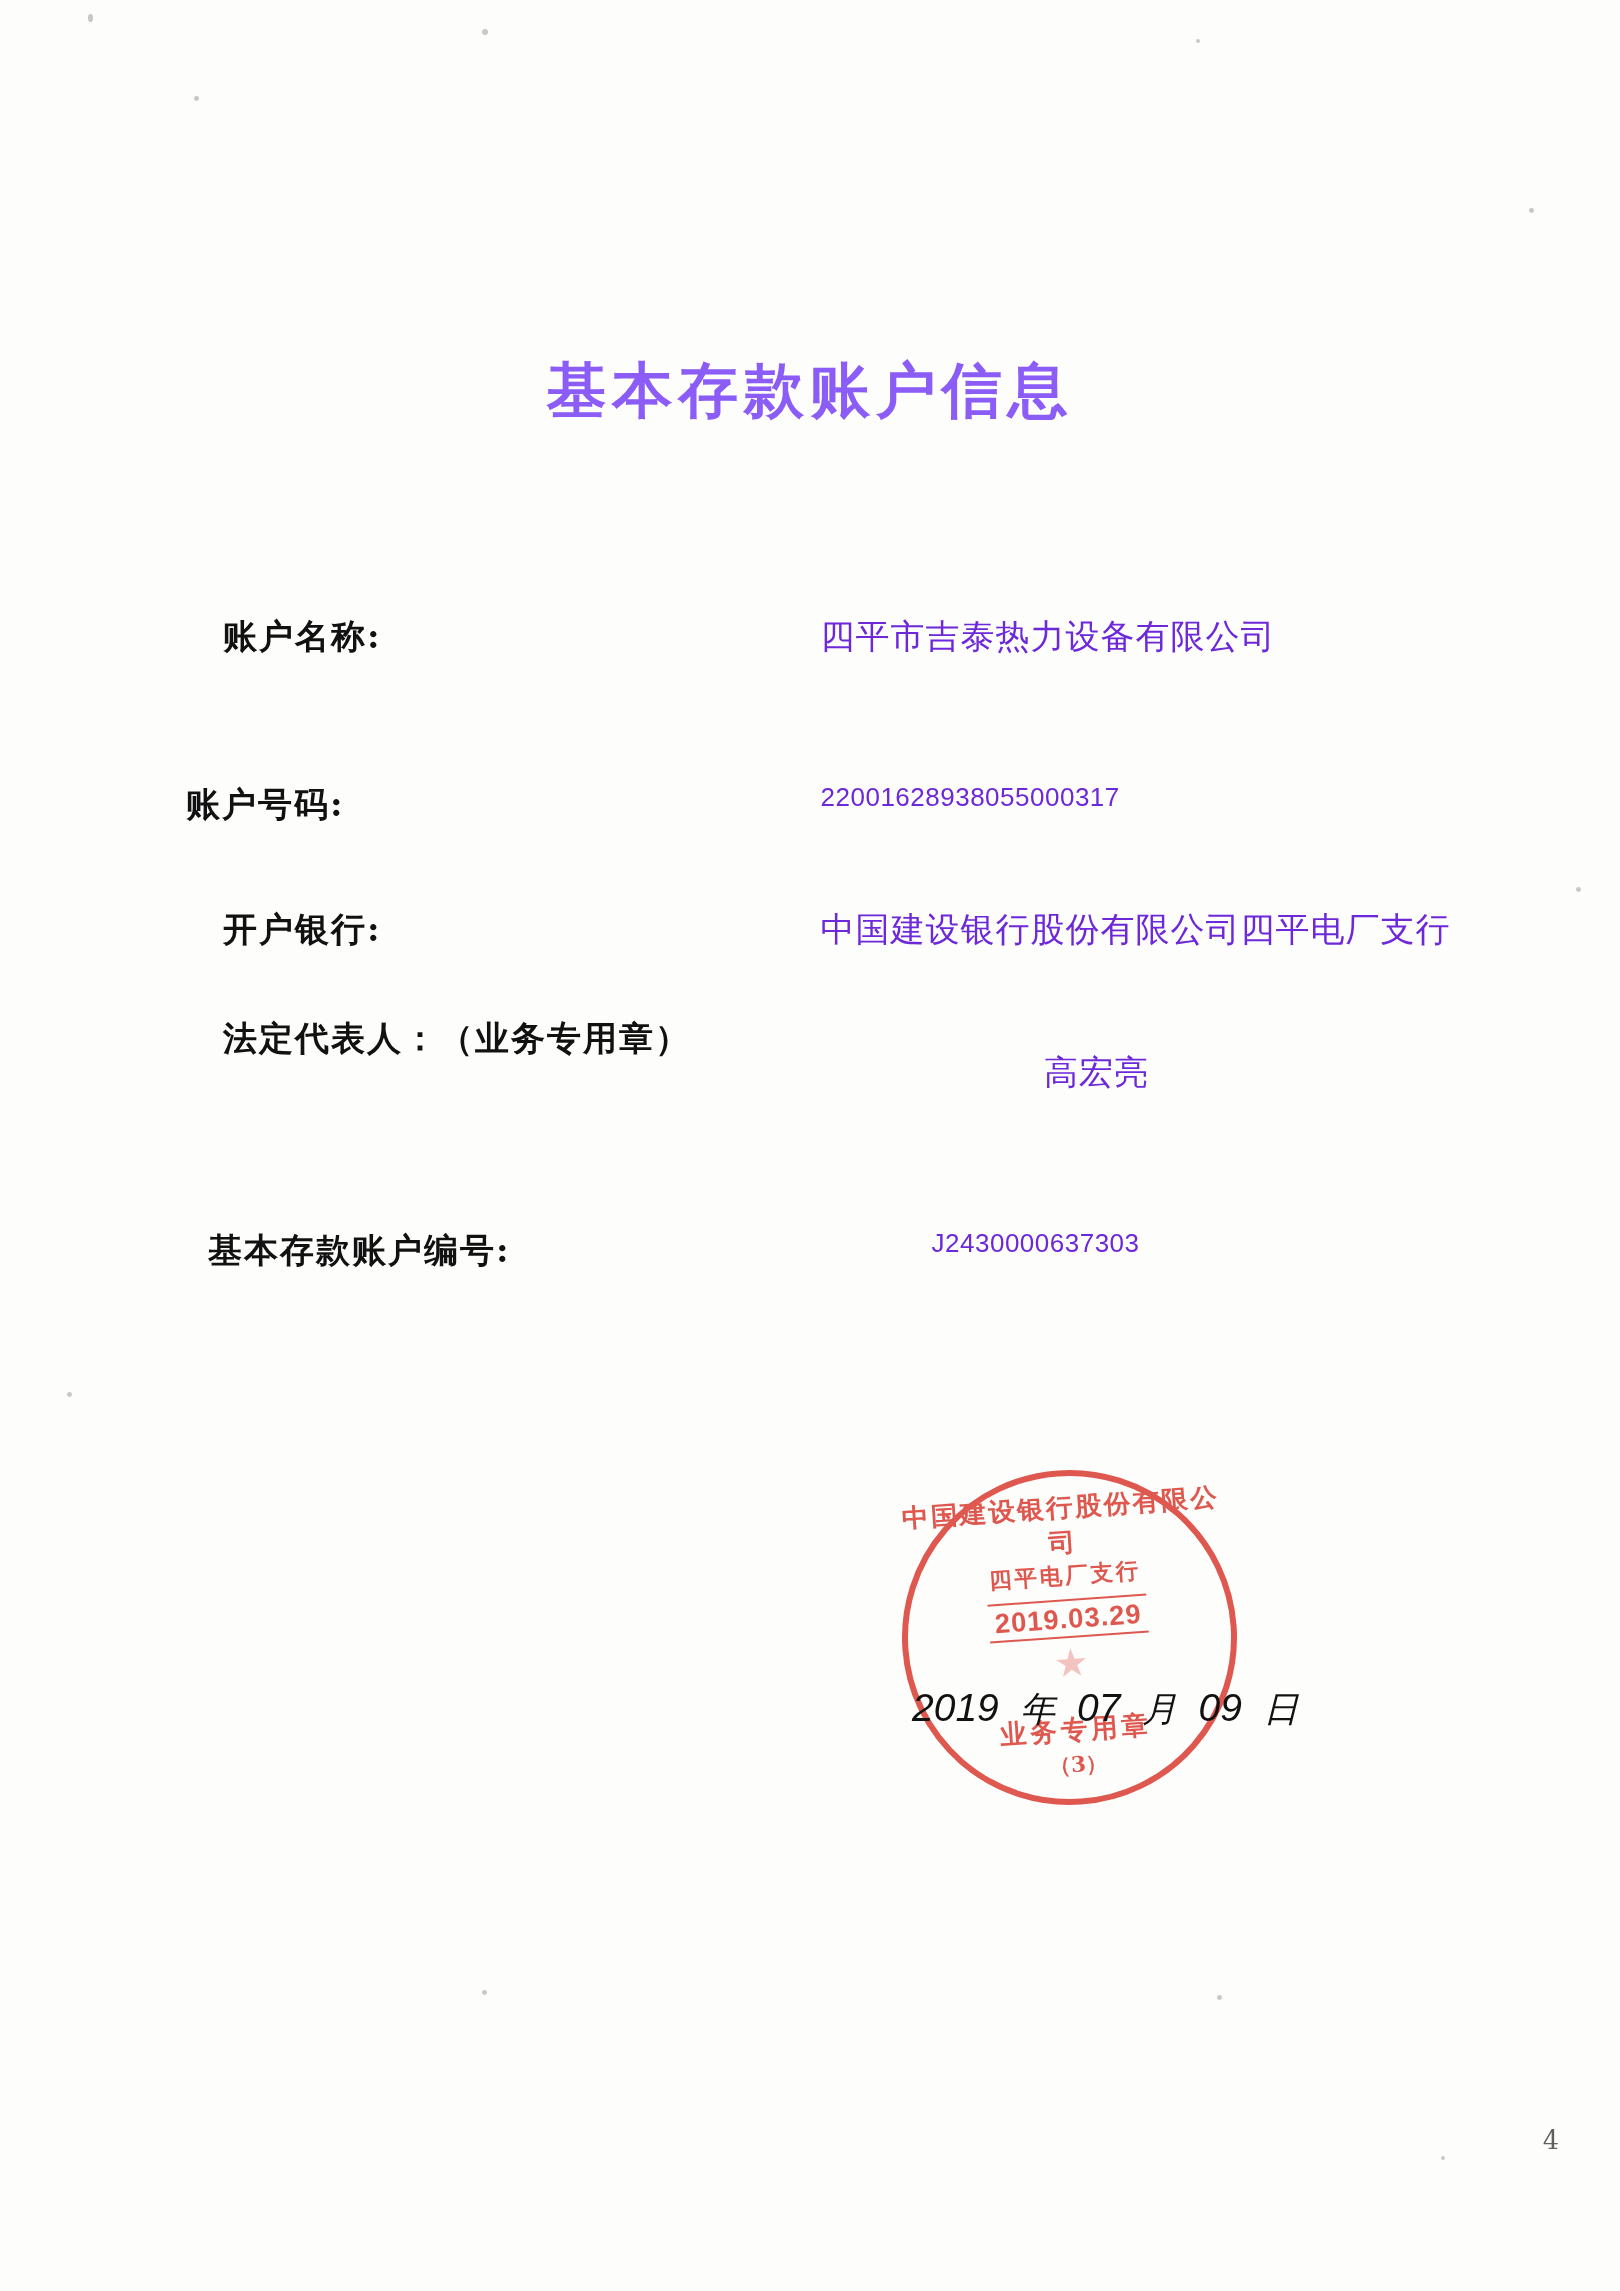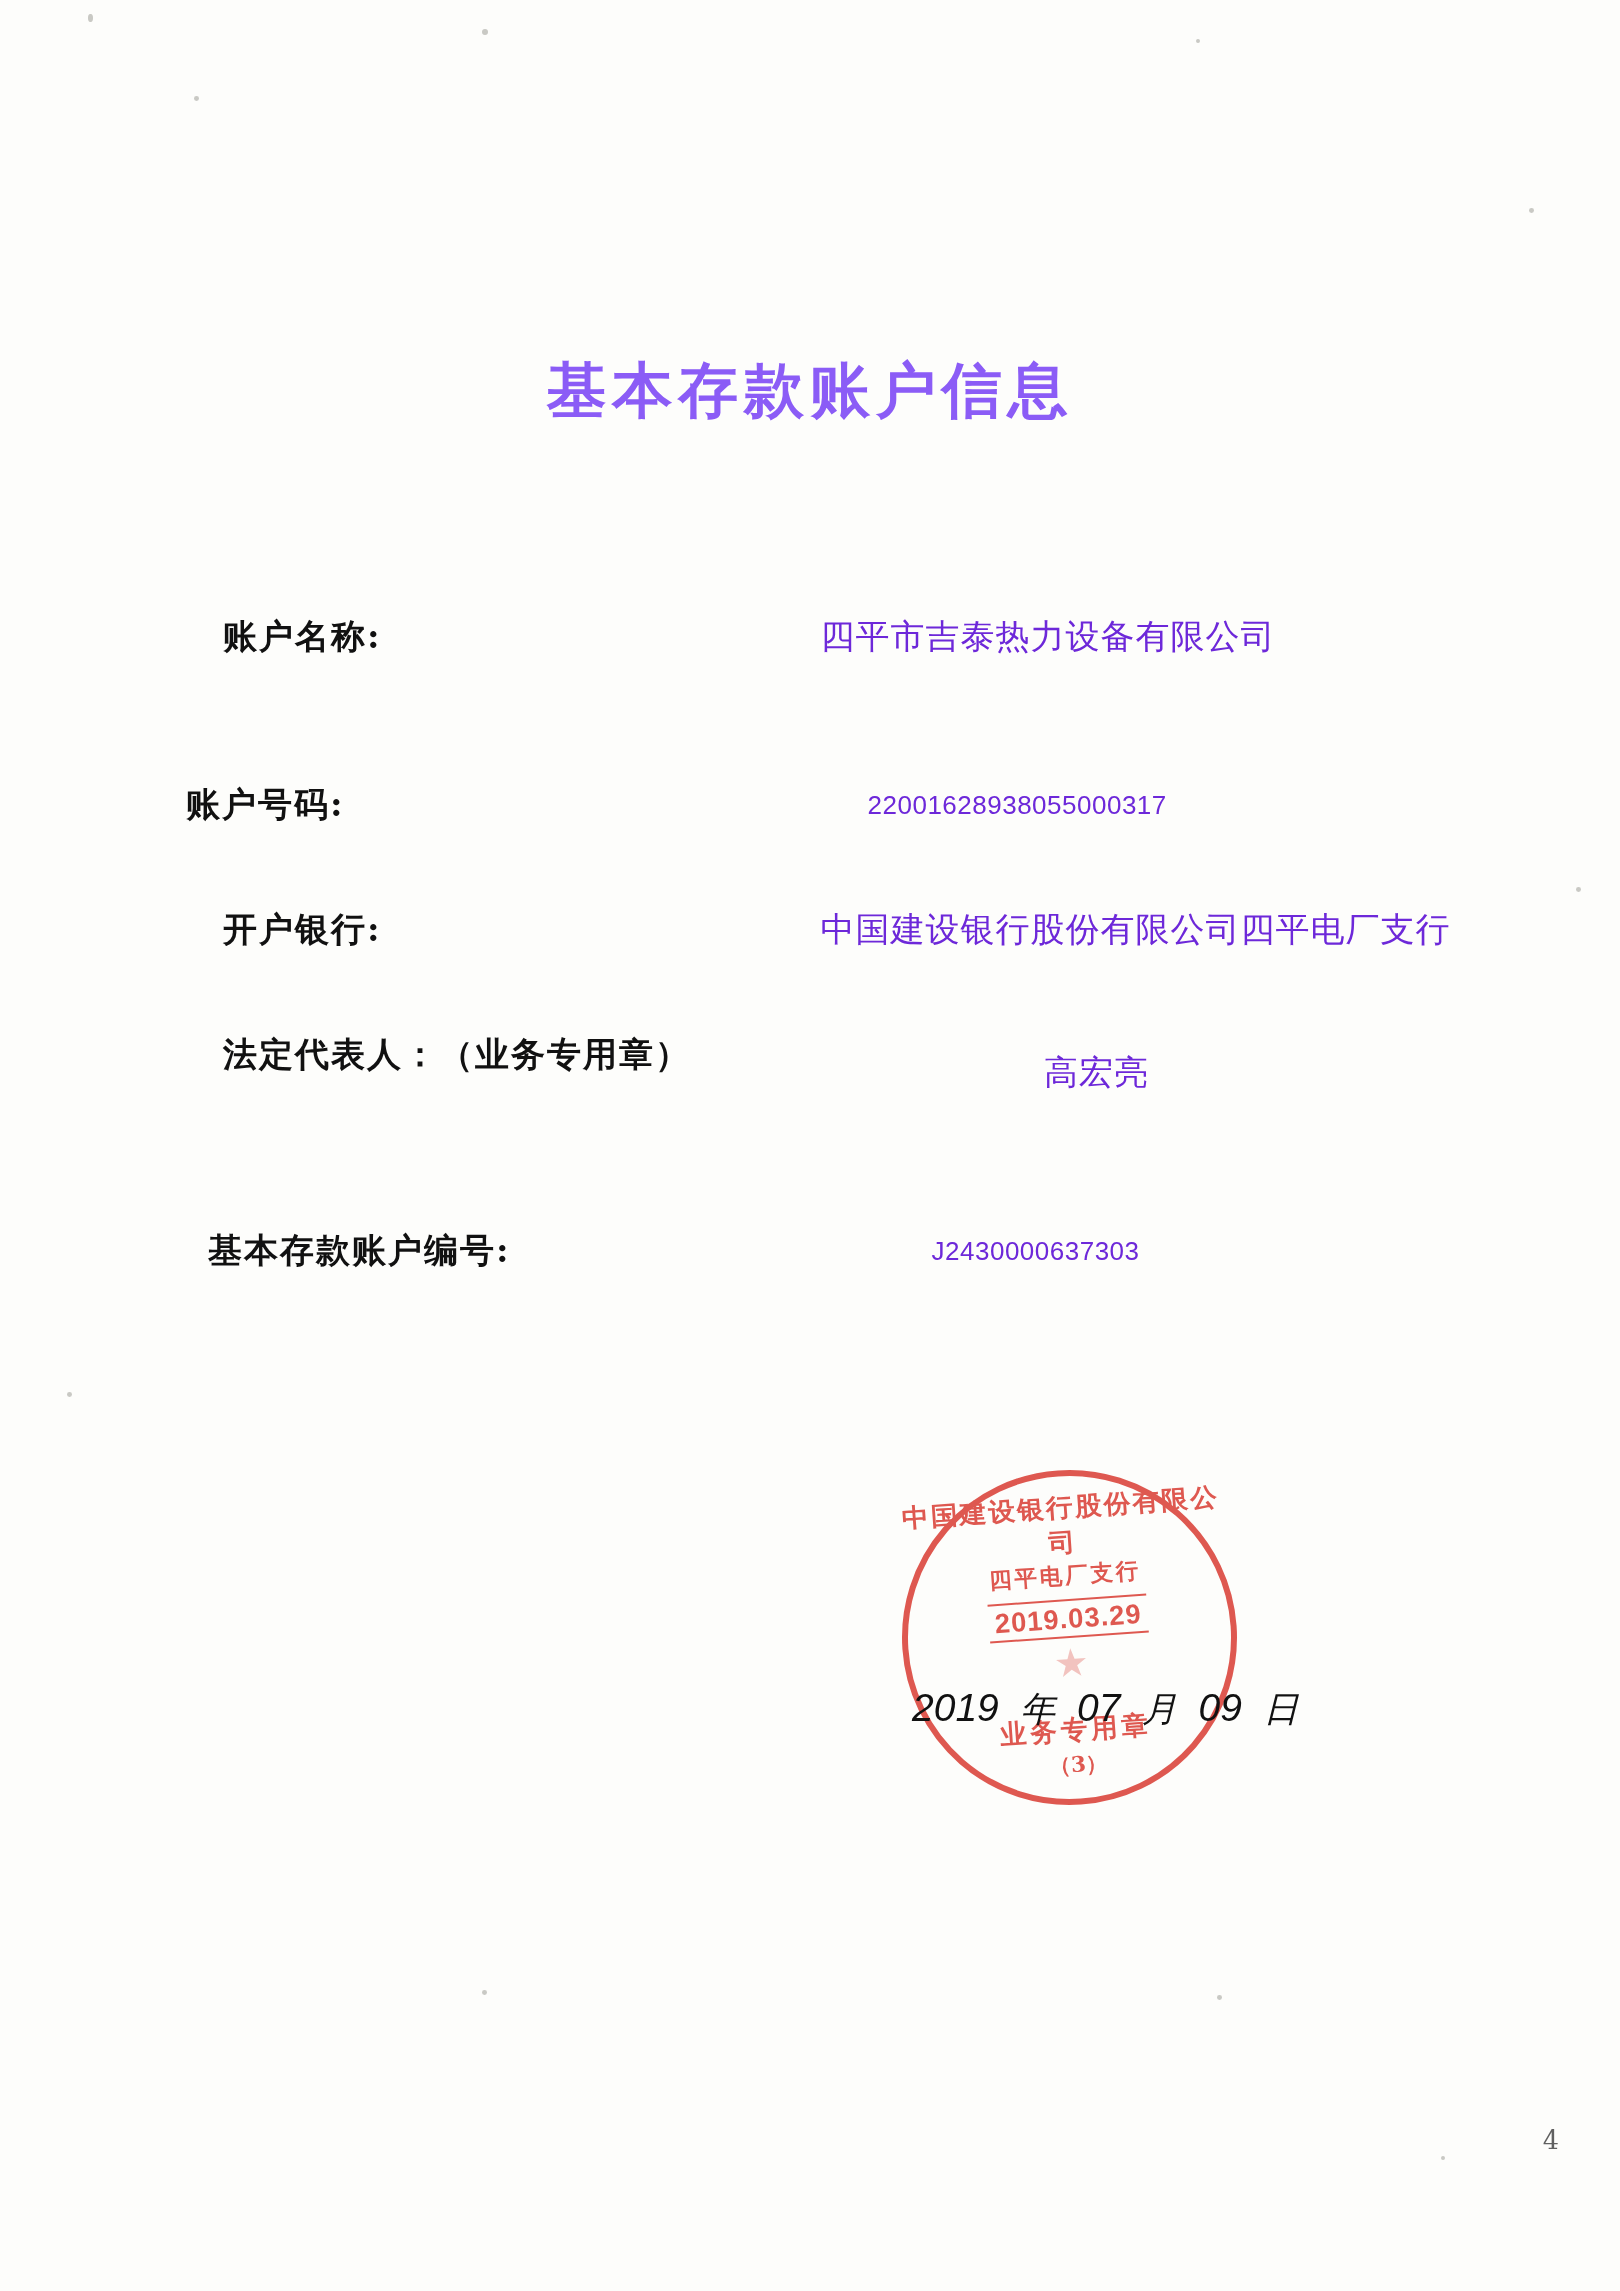--- a/index.html
+++ b/index.html
@@ -36,21 +36,21 @@
     font-size: 60px;
     font-weight: 700;
     letter-spacing: 5.9px;
     color: #8b5cf6;
     font-family: "DejaVu Serif", "Liberation Serif", serif;
   }
 
   .field {
     position: absolute;
     display: flex;
-    align-items: center;
+    align-items: flex-start;
   }
   .field-label {
     font-size: 34px;
     font-weight: 700;
     letter-spacing: 2px;
     color: #111;
     white-space: nowrap;
     font-family: "DejaVu Serif", "Liberation Serif", serif;
   }
   .field-value {
@@ -64,21 +64,21 @@
   .value-mono {
     font-family: "Liberation Sans", "DejaVu Sans", sans-serif;
     font-size: 26px;
     letter-spacing: 0.5px;
   }
 
   
   #f-name       { top: 614px; left: 223px; }
   #f-name .field-value   { margin-left: 439px; }
 
-  #f-number     { top: 782px; left: 186px; gap: 47px; }
+  #f-number     { top: 782px; left: 186px; }
   #f-number .field-value { margin-left: 476px; }
 
   #f-bank       { top: 907px; left: 223px; }
   #f-bank .field-value   { margin-left: 439px; }
 
   #f-legal      { top: 1014px; left: 223px; }
   .legal-label-block {
     display: flex;
     line-height: 1.45;
   }

